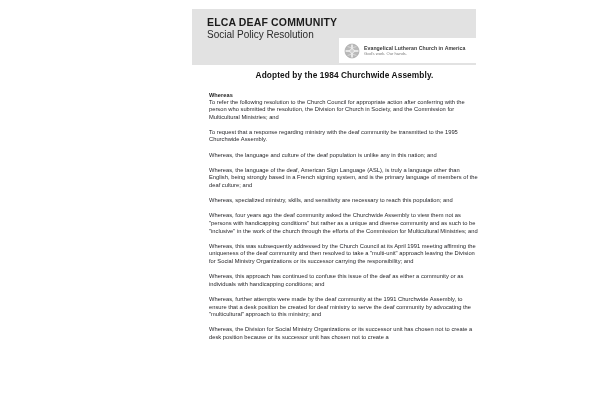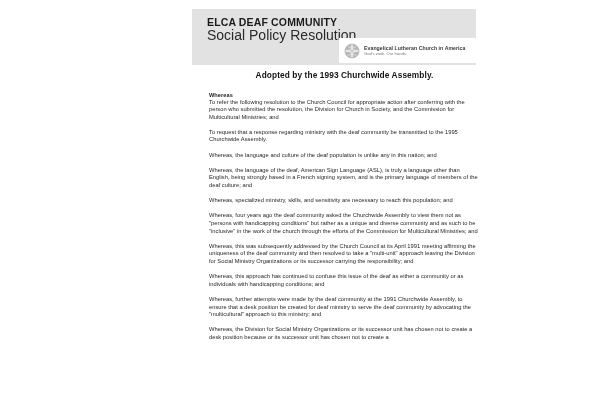--- a/index.html
+++ b/index.html
@@ -40,21 +40,21 @@
   }
   .doc-title {
     font-size: 10.5px;
     font-weight: bold;
     letter-spacing: 0.15px;
     color: #1b1b1b;
     line-height: 13px;
     white-space: nowrap;
   }
   .doc-subtitle {
-    font-size: 14px;
+    font-size: 10px;
     font-weight: normal;
     color: #2a2a2a;
     line-height: 12.5px;
     white-space: nowrap;
   }
   .doc-code {
     font-size: 9.2px;
     font-weight: normal;
     color: #2a2a2a;
     line-height: 12.5px;
@@ -156,21 +156,21 @@
         <circle cx="16" cy="16" r="4.5" fill="#cfcfcf" stroke="#ffffff" stroke-width="1"></circle>
       </svg>
       <div class="logo-words">
         <div class="logo-name">Evangelical Lutheran Church in America</div>
         <div class="logo-tagline">God's work. Our hands.</div>
       </div>
     </div>
   </div>
 
   <div class="body-area">
-    <div class="adopted-title">Adopted by the 1993 Churchwide Assembly.</div>
+    <div class="adopted-title">Adopted by the 1984 Churchwide Assembly.</div>
 
     <div class="whereas-head">Whereas</div>
 
     <div id="paragraph-list">
         <p class="para">To refer the following resolution to the Church Council for appropriate action after conferring with the person who submitted the resolution, the Division for Church in Society, and the Commission for Multicultural Ministries; and</p>
         <p class="para">To request that a response regarding ministry with the deaf community be transmitted to the 1995 Churchwide Assembly.</p>
         <p class="para">Whereas, the language and culture of the deaf population is unlike any in this nation; and</p>
         <p class="para">Whereas, the language of the deaf, American Sign Language (ASL), is truly a language other than English, being strongly based in a French signing system, and is the primary language of members of the deaf culture; and</p>
         <p class="para">Whereas, specialized ministry, skills, and sensitivity are necessary to reach this population; and</p>
         <p class="para">Whereas, four years ago the deaf community asked the Churchwide Assembly to view them not as "persons with handicapping conditions" but rather as a unique and diverse community and as such to be "inclusive" in the work of the church through the efforts of the Commission for Multicultural Ministries; and</p>

